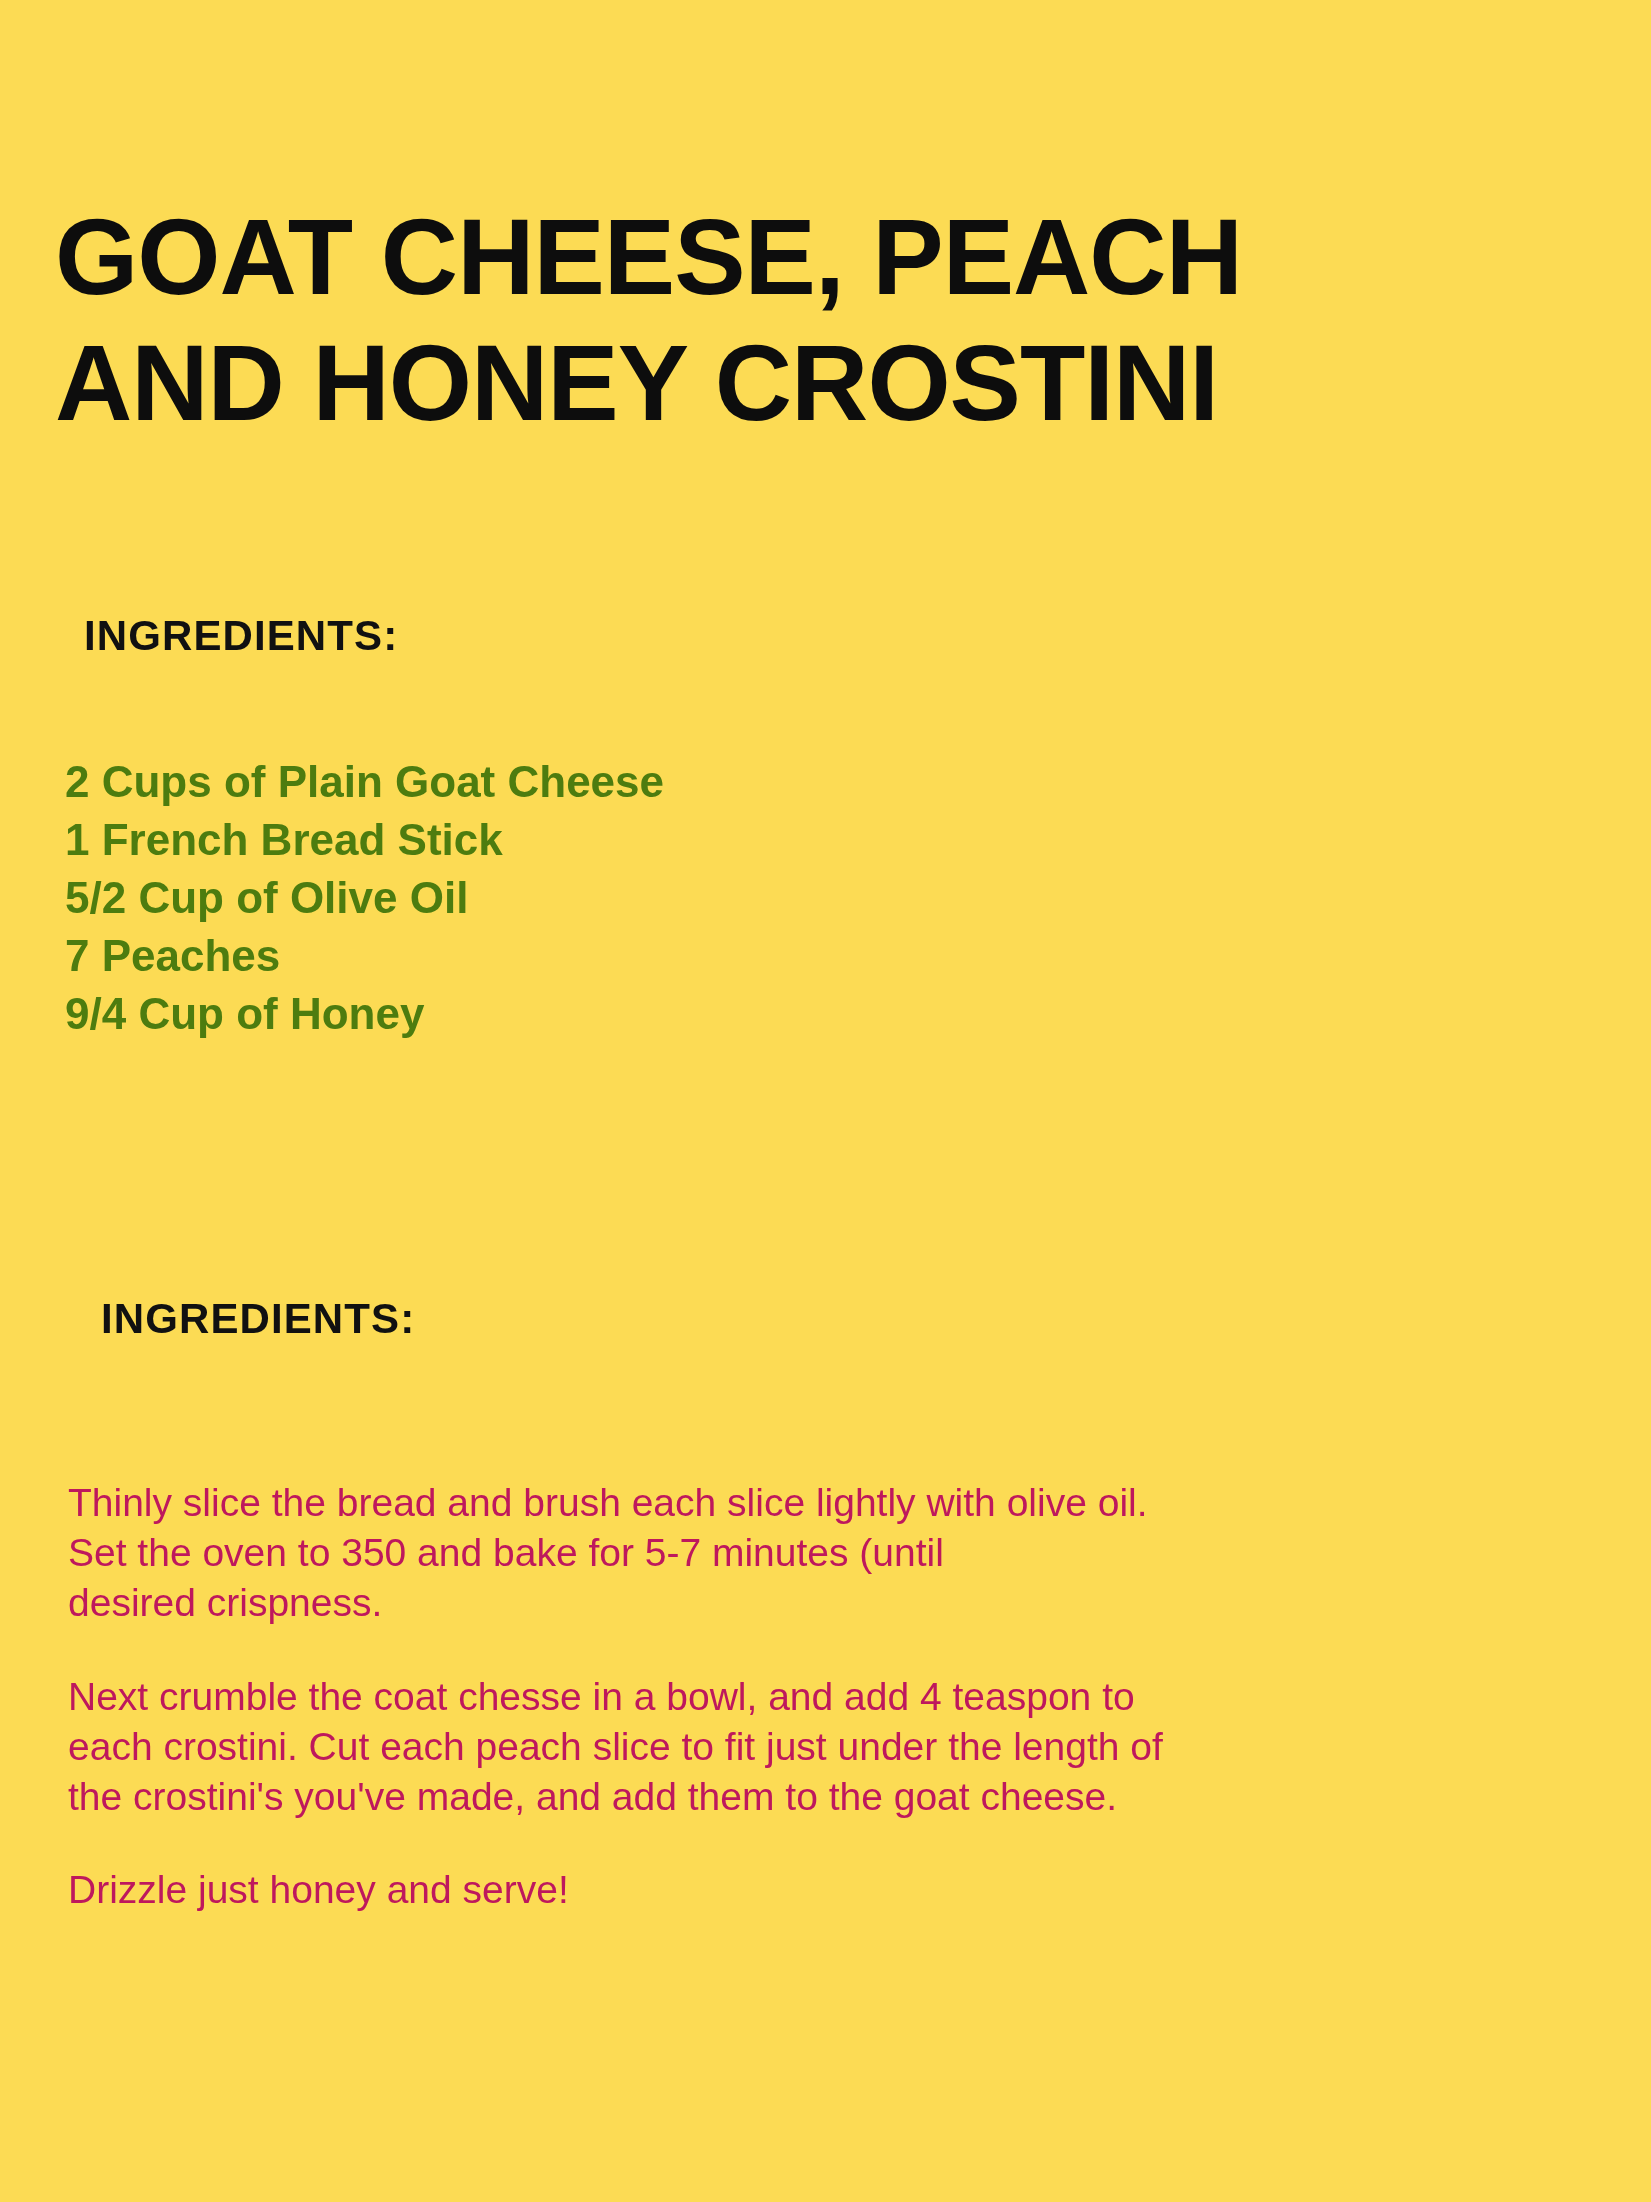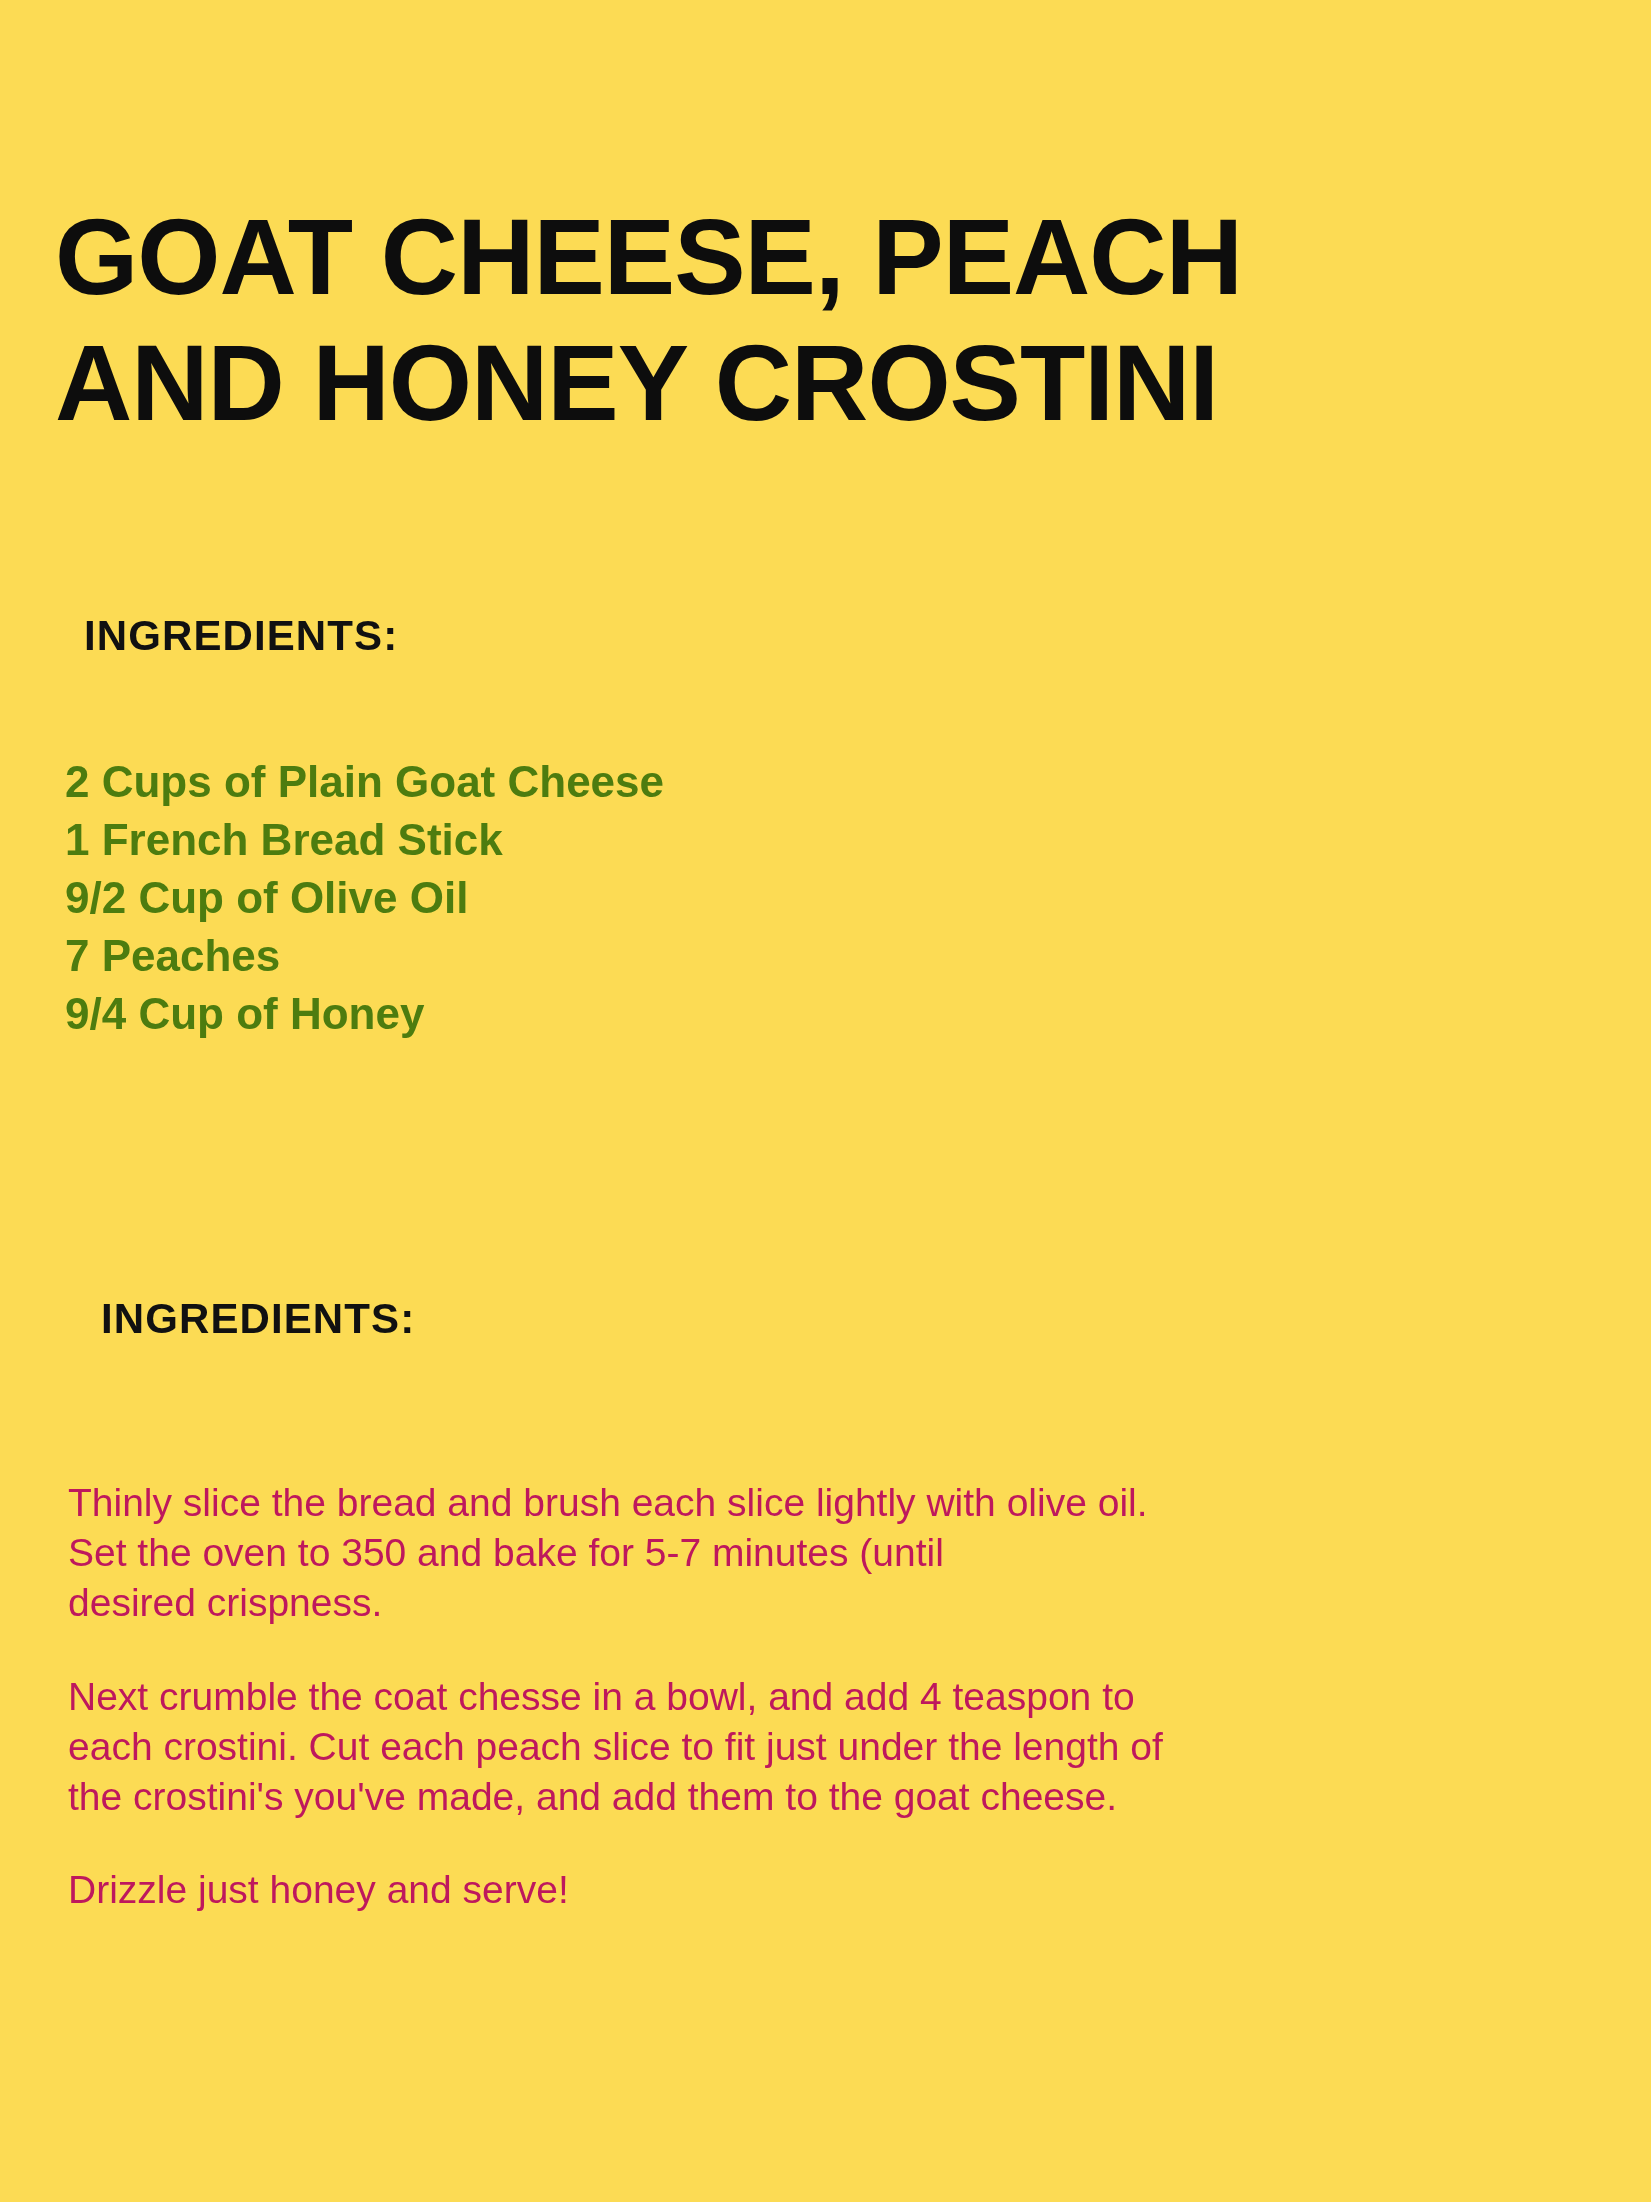--- a/index.html
+++ b/index.html
@@ -87,21 +87,21 @@
 <div class="page">
 
   <h1 class="title">GOAT CHEESE, PEACH
 AND HONEY CROSTINI</h1>
 
   <div class="section-heading ingredients-heading">INGREDIENTS:</div>
 
   <div class="ingredients-list">
     <div class="ingredient-item">2 Cups of Plain Goat Cheese</div>
     <div class="ingredient-item">1 French Bread Stick</div>
-    <div class="ingredient-item">9/2 Cup of Olive Oil</div>
+    <div class="ingredient-item">5/2 Cup of Olive Oil</div>
     <div class="ingredient-item">7 Peaches</div>
     <div class="ingredient-item">9/4 Cup of Honey</div>
   </div>
 
   <div class="section-heading directions-heading">INGREDIENTS:</div>
 
   <div class="directions-body">
     <p class="direction-para">Thinly slice the bread and brush each slice lightly with olive oil.
 Set the oven to 350 and bake for 5-7 minutes (until
 desired crispness.</p>

